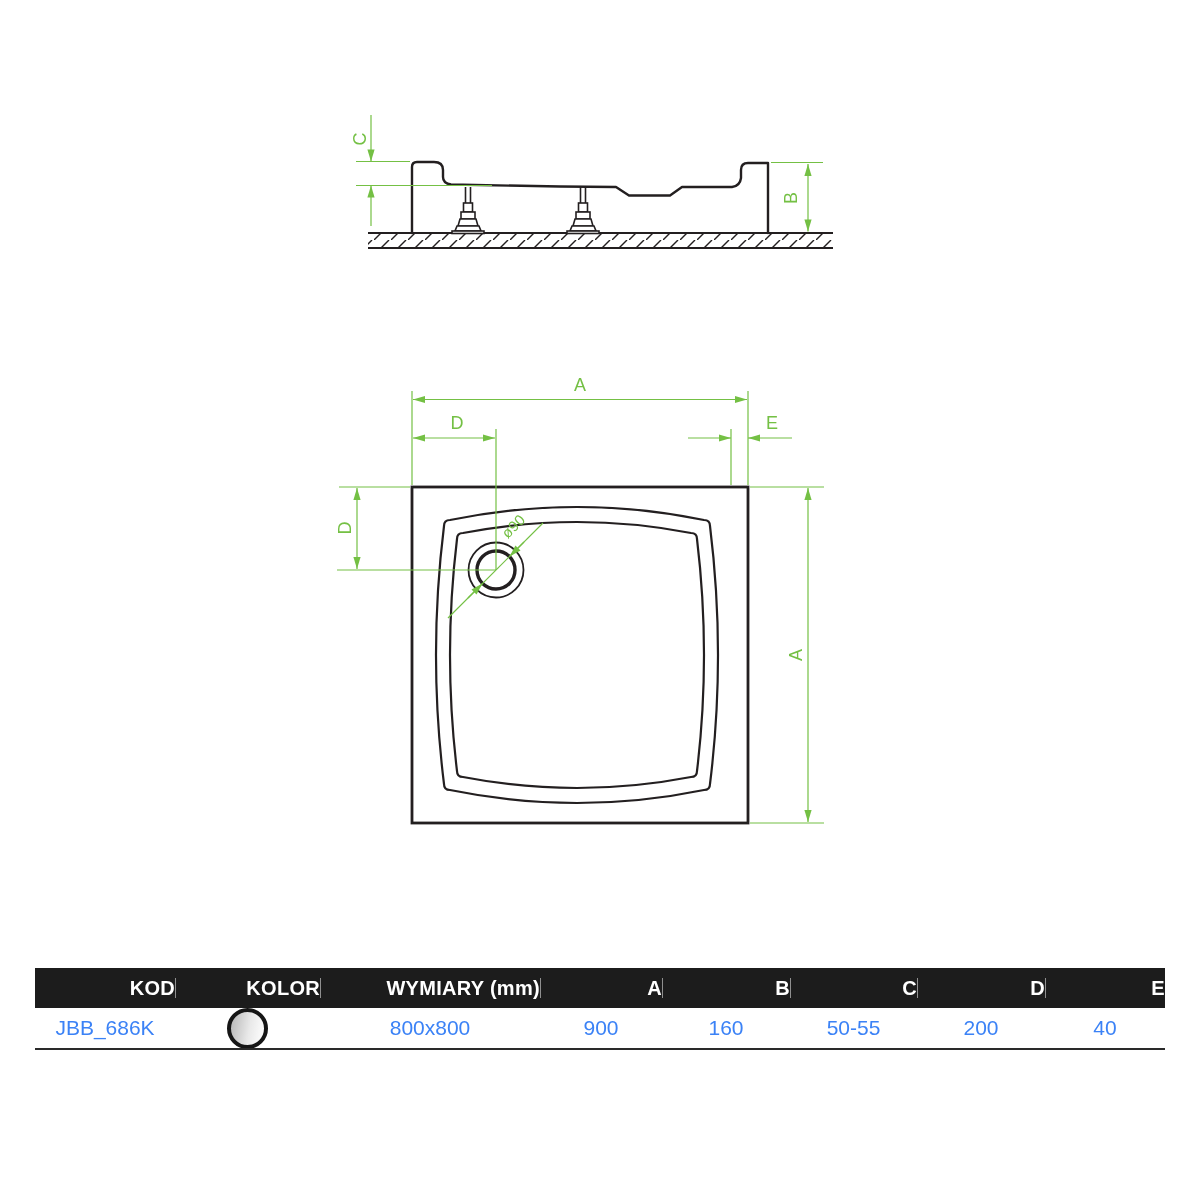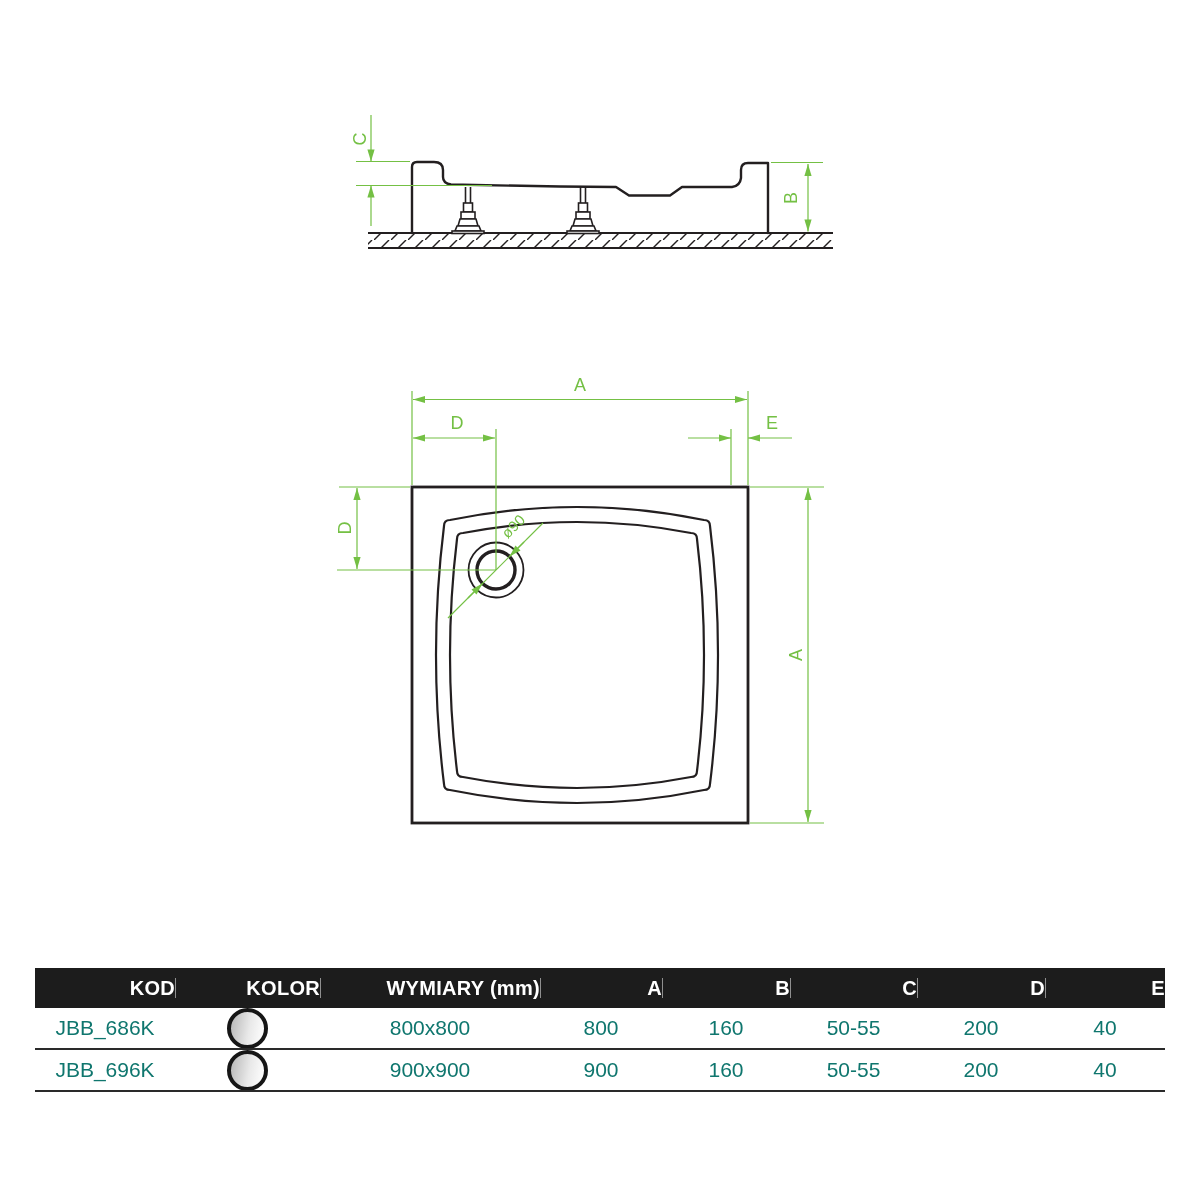--- a/index.html
+++ b/index.html
@@ -7,21 +7,21 @@
           font-family:"Liberation Sans",sans-serif;}
   svg text{font-family:"Liberation Sans",sans-serif;}
   .dim-label{fill:#74c044;font-size:18px;}
   .drain-label{fill:#74c044;font-size:15px;}
 
   
   .spec-table{position:absolute;left:35px;top:968px;width:1130px;border-collapse:collapse;table-layout:fixed;}
   .spec-table th{background:#1c1c1c;color:#ffffff;font-weight:bold;font-size:20px;height:40px;
                  text-align:right;vertical-align:middle;position:relative;padding:0;letter-spacing:.3px;}
   .spec-table th:not(:first-child)::before{content:"";position:absolute;left:0;top:10px;bottom:10px;width:1px;background:#8f8f8f;}
-  .spec-table td{font-size:21px;color:#0f766e;height:40px;text-align:center;vertical-align:middle;
+  .spec-table td{font-size:21px;color:#3b82f6;height:40px;text-align:center;vertical-align:middle;
                  border-bottom:2px solid #2a2a2a;padding:0;}
   .swatch{width:33px;height:33px;border:4px solid #161616;border-radius:50%;margin:-1px auto;
           background:linear-gradient(100deg,#bfbfbf 10%,#e9e9e9 55%,#fbfbfb 90%);}
 </style>
 </head>
 <body>
 
 <div class="canvas">
 
   <svg style="position:absolute;left:330px;top:95px;" width="520" height="165" viewBox="330 95 520 165">
@@ -163,32 +163,20 @@
         <th>E</th>
       </tr>
     </thead>
     <tbody>
       <tr>
         <td>JBB_686K</td>
         <td>
             <div class="swatch"></div>
           </td>
         <td>800x800</td>
-        <td>800</td>
-        <td>160</td>
-        <td>50-55</td>
-        <td>200</td>
-        <td>40</td>
-      </tr>
-      <tr>
-        <td>JBB_696K</td>
-        <td>
-            <div class="swatch"></div>
-          </td>
-        <td>900x900</td>
         <td>900</td>
         <td>160</td>
         <td>50-55</td>
         <td>200</td>
         <td>40</td>
       </tr>
     </tbody>
   </table>
 </div>
 

